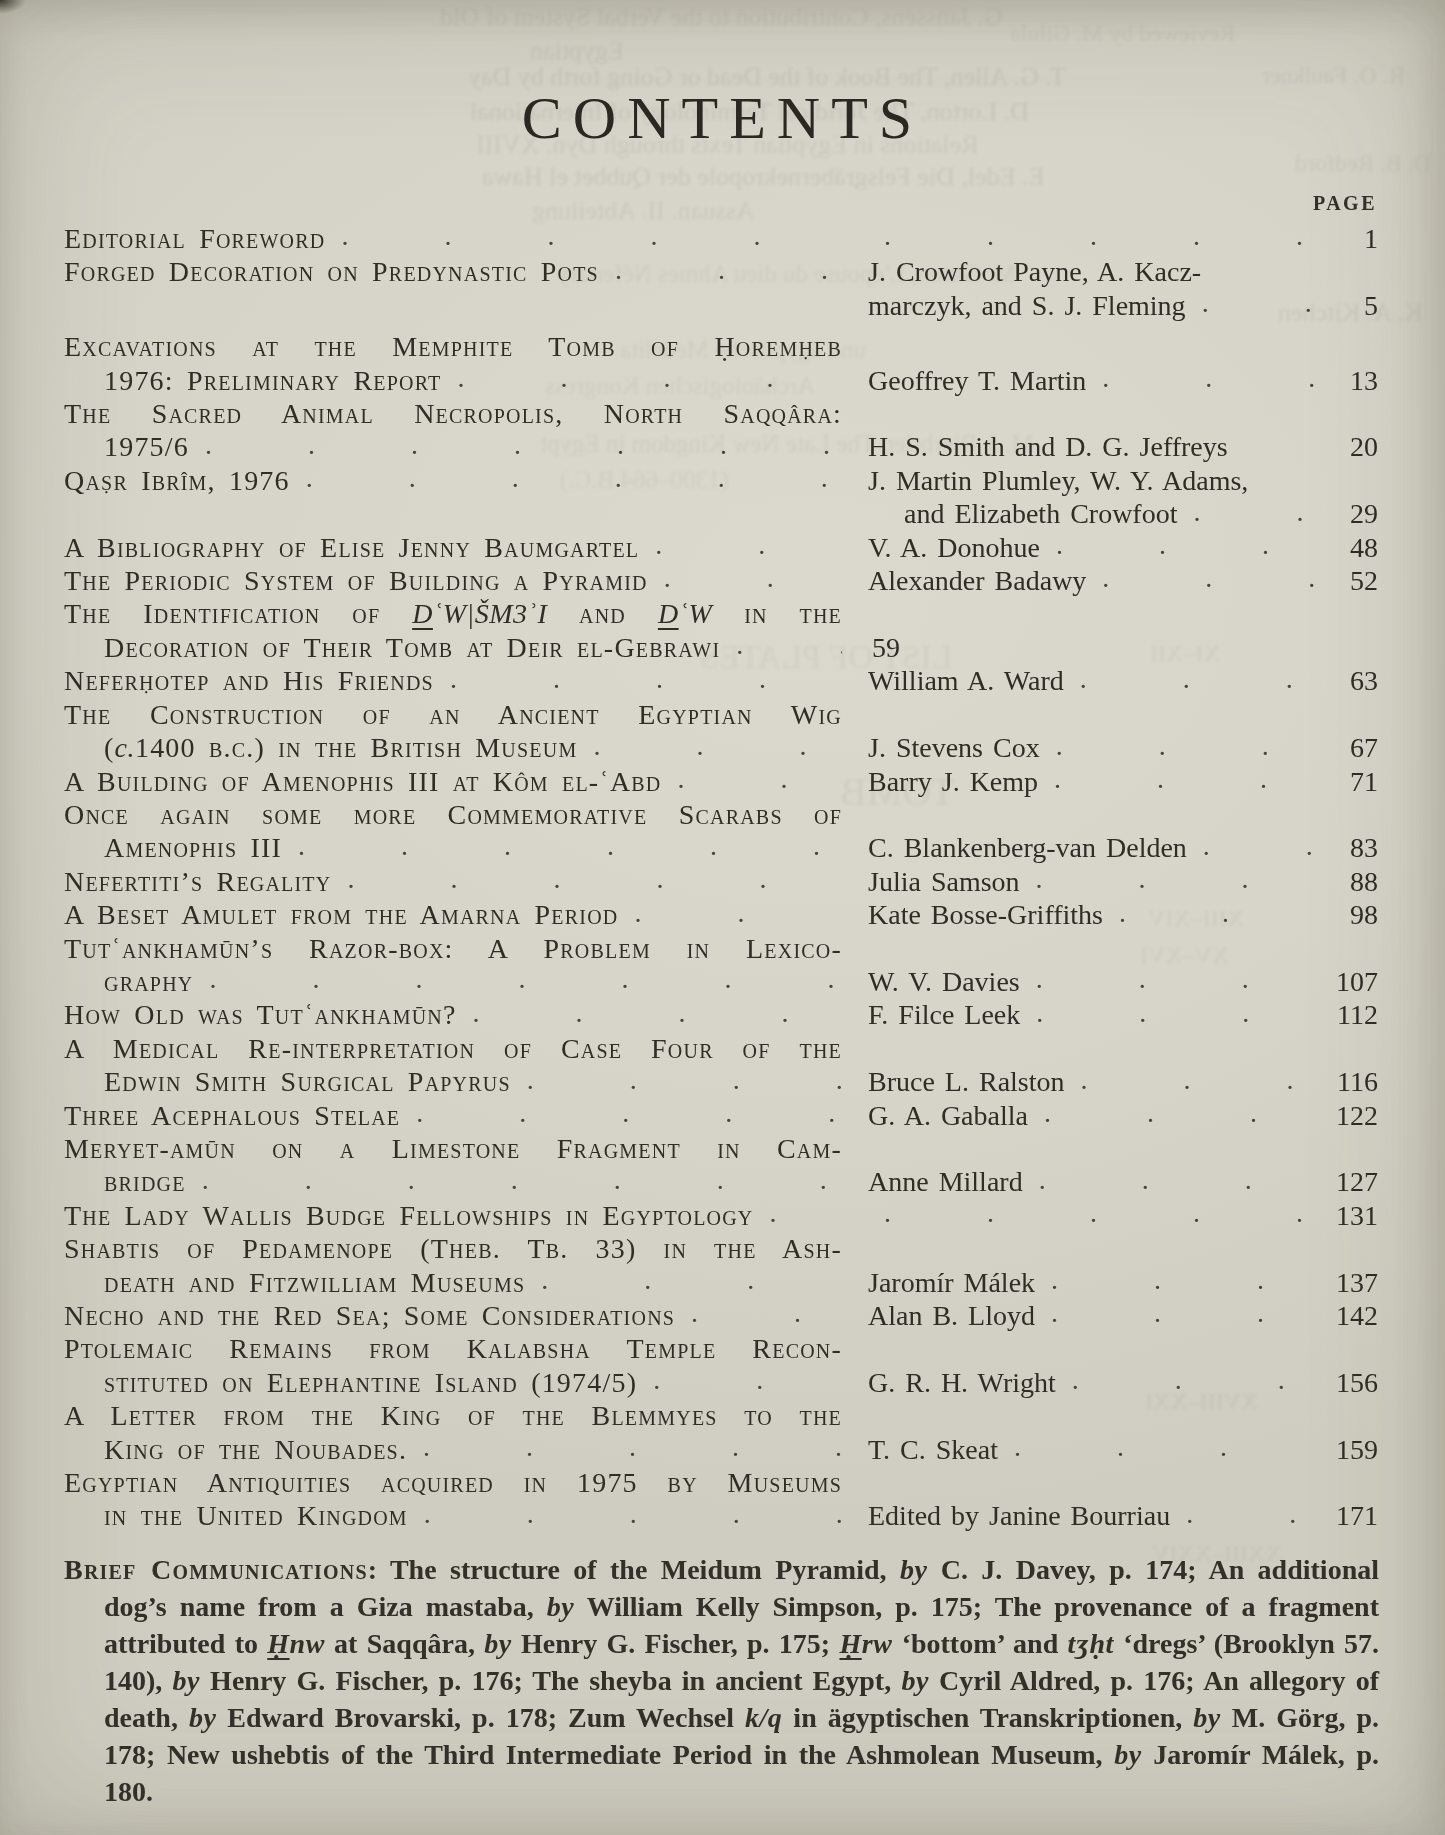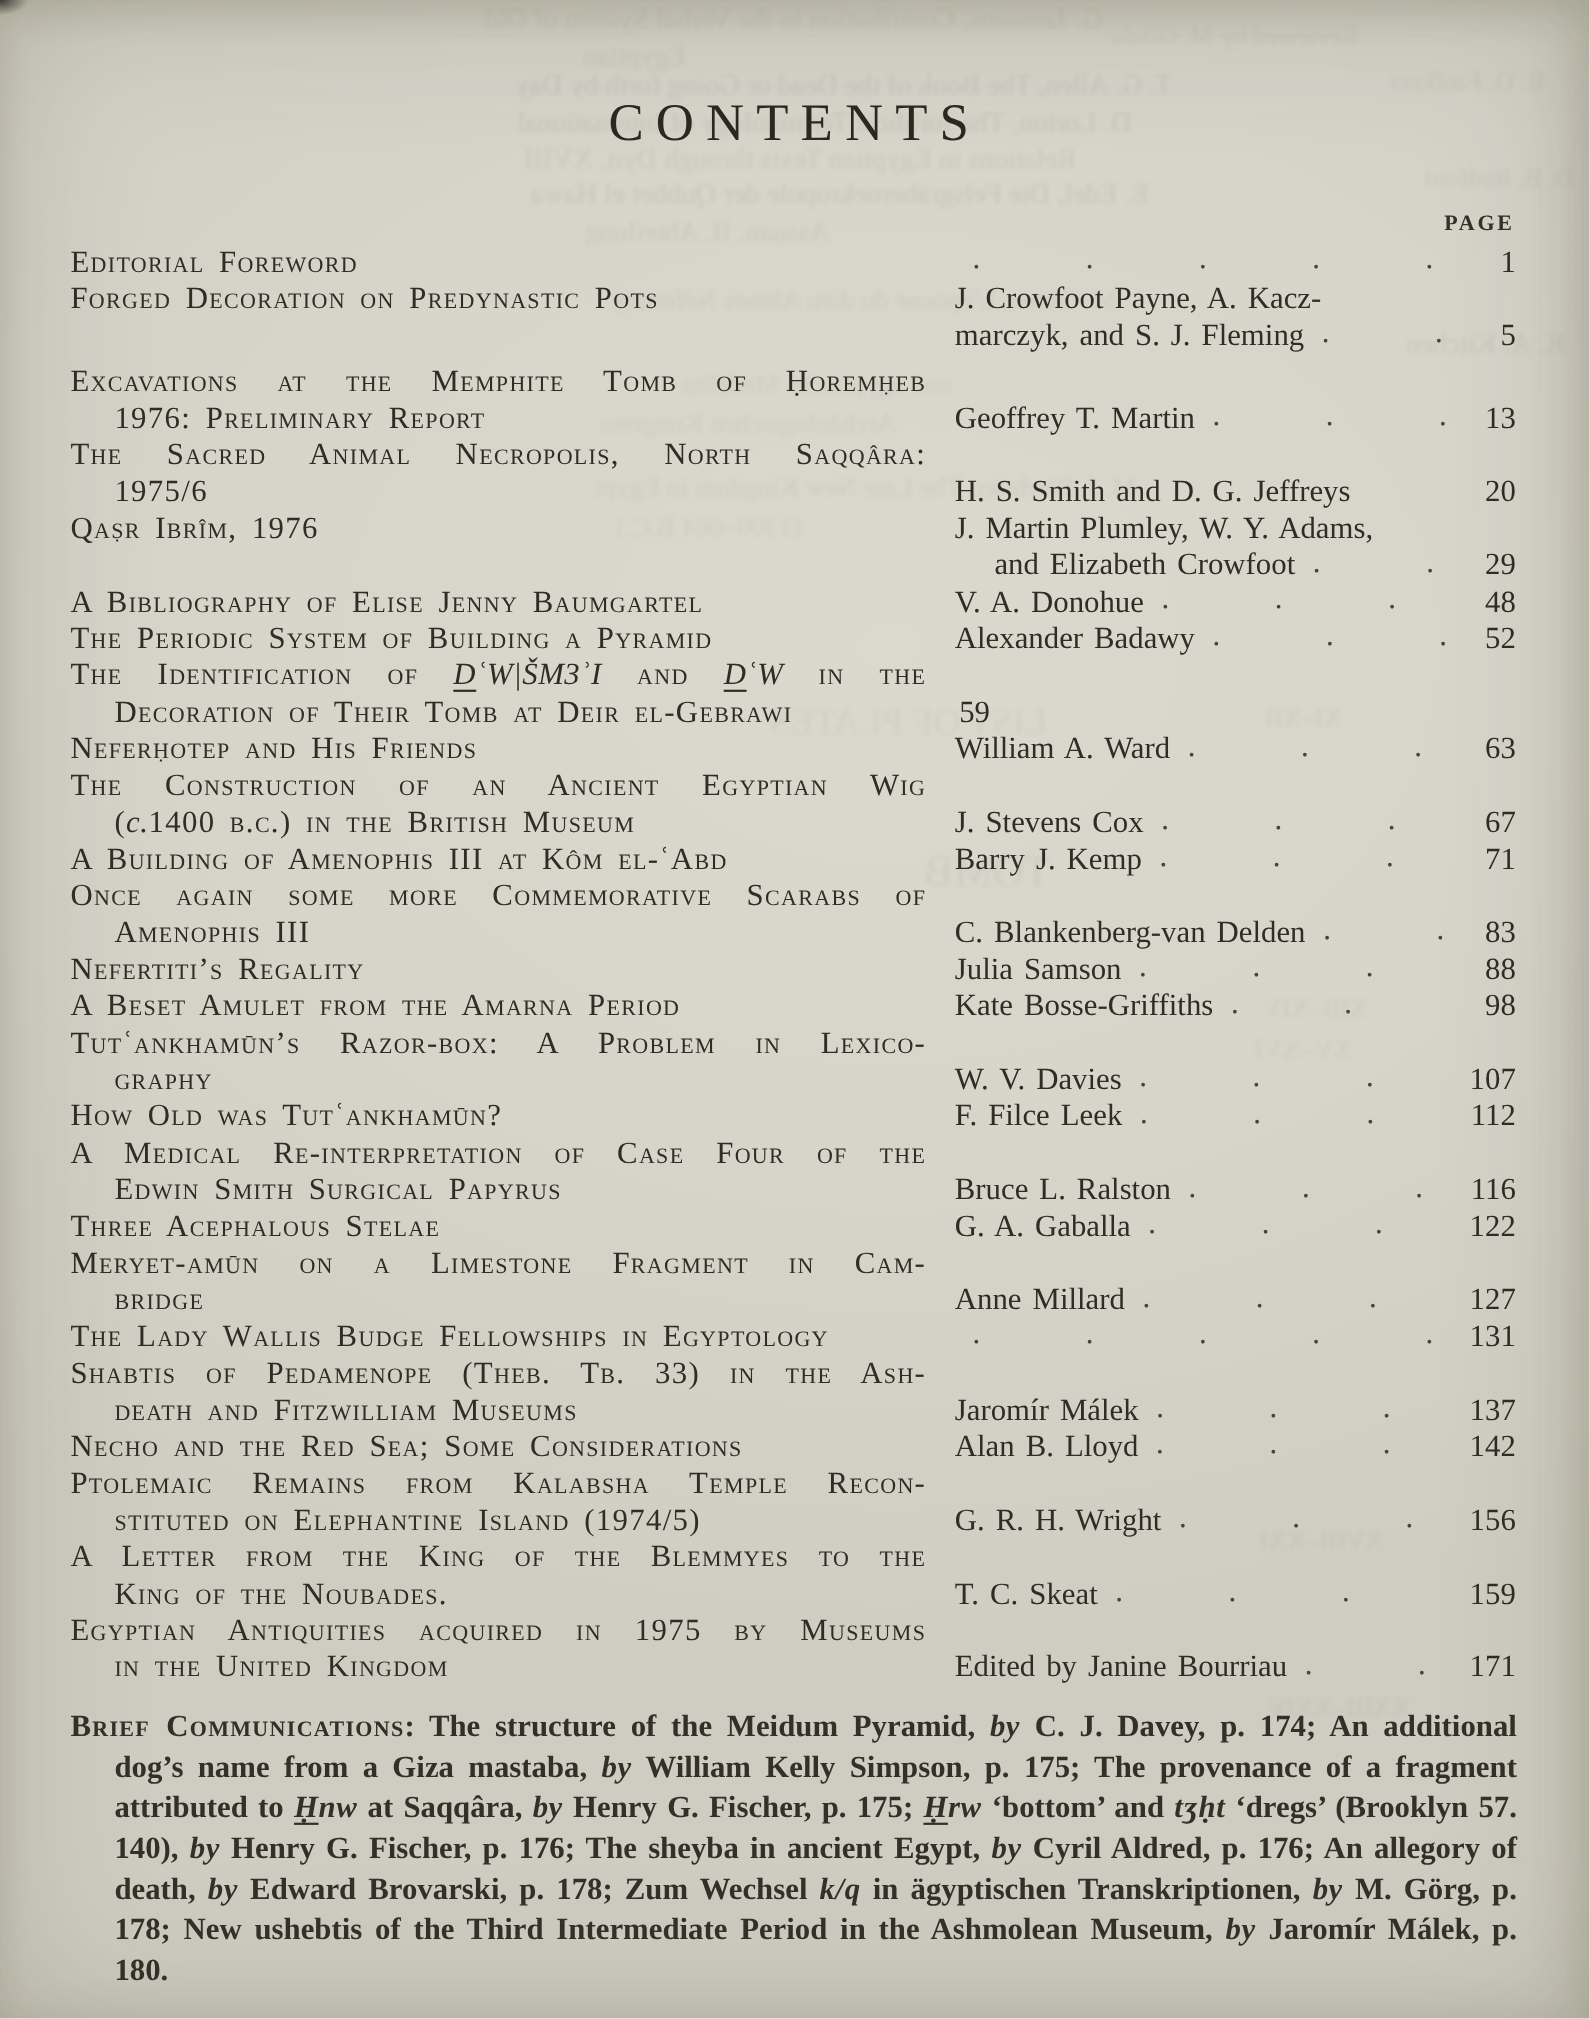--- a/index.html
+++ b/index.html
@@ -21,32 +21,32 @@
   }
   
   .ghost-layer{position:absolute;inset:0;pointer-events:none;}
   .ghost{
     position:absolute;transform:scaleX(-1);filter:blur(1.7px);
     color:#79836f;white-space:nowrap;font-family:"Liberation Serif","DejaVu Serif",serif;
   }
   
   .main-title{
     position:absolute;top:84px;left:0;width:100%;text-align:center;
-    font-size:48px;font-weight:400;letter-spacing:11px;color:#2a2822;margin:0;
+    font-size:60px;font-weight:400;letter-spacing:11px;color:#2a2822;margin:0;
   }
   .page-col-label{
     position:absolute;top:192px;right:68px;
     font-size:20px;letter-spacing:2.5px;font-weight:700;color:#33302a;
   }
   
   .toc{position:absolute;left:64px;right:67px;top:222px;}
   .row{display:flex;line-height:33.4px;font-size:28px;}
   .t-cell{
     flex:0 0 778px;display:flex;min-width:0;
-    font-variant:small-caps;letter-spacing:1.2px;word-spacing:5px;color:#302d26;align-items:flex-end;
+    font-variant:small-caps;letter-spacing:1.2px;word-spacing:5px;color:#302d26;
   }
   .t-cell.justify{display:block;text-align:justify;text-align-last:justify;}
   .t-cell.indent{padding-left:40px;box-sizing:border-box;}
   .a-cell{flex:1 1 auto;display:flex;min-width:0;padding-left:26px;}
   .p-cell{flex:0 0 58px;text-align:right;color:#2f2c25;}
   .author{white-space:nowrap;word-spacing:3px;color:#302d27;}
   .dots{flex:1 1 auto;min-width:34px;overflow:hidden;position:relative;}
   .dots::after{
     content:"..................................";
     position:absolute;left:16px;bottom:5px;letter-spacing:96px;

